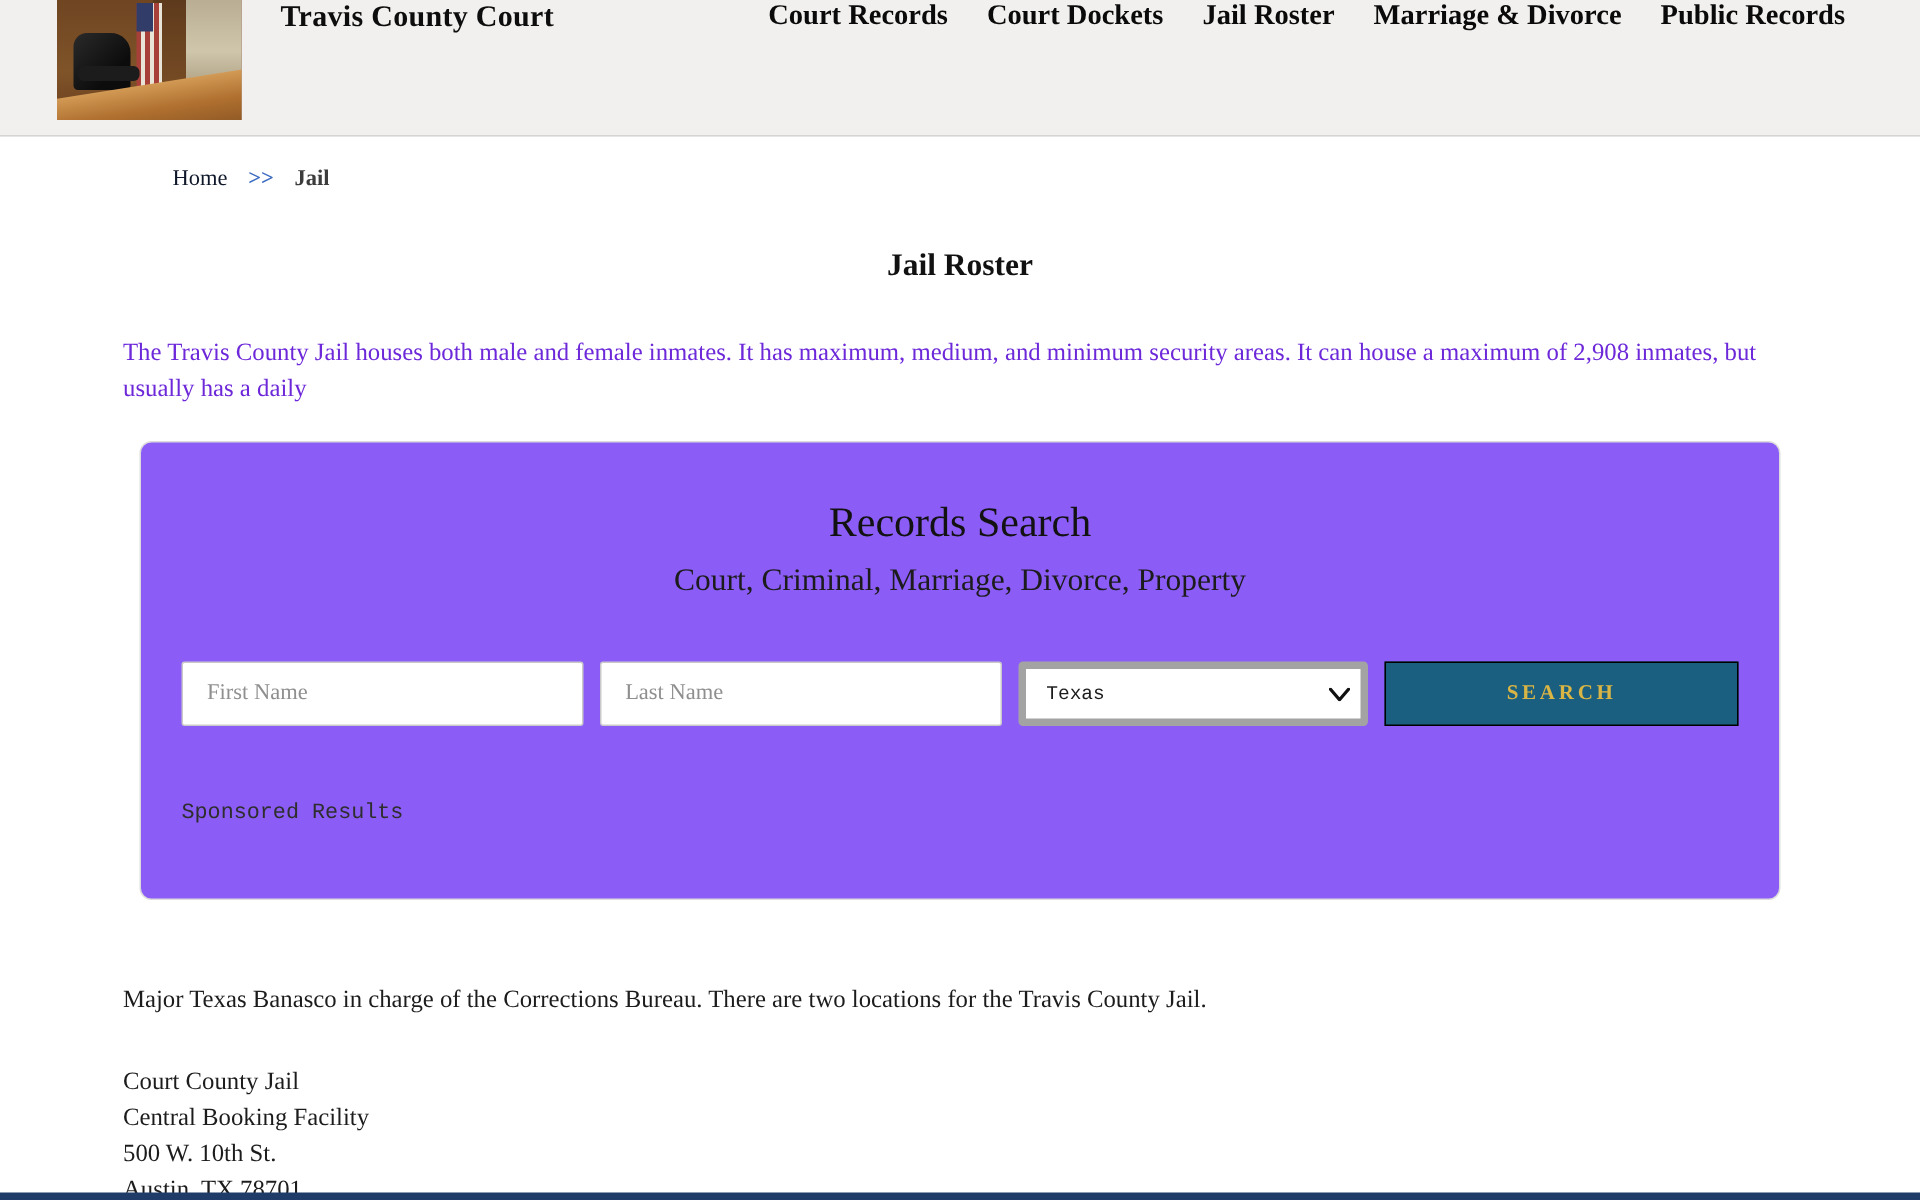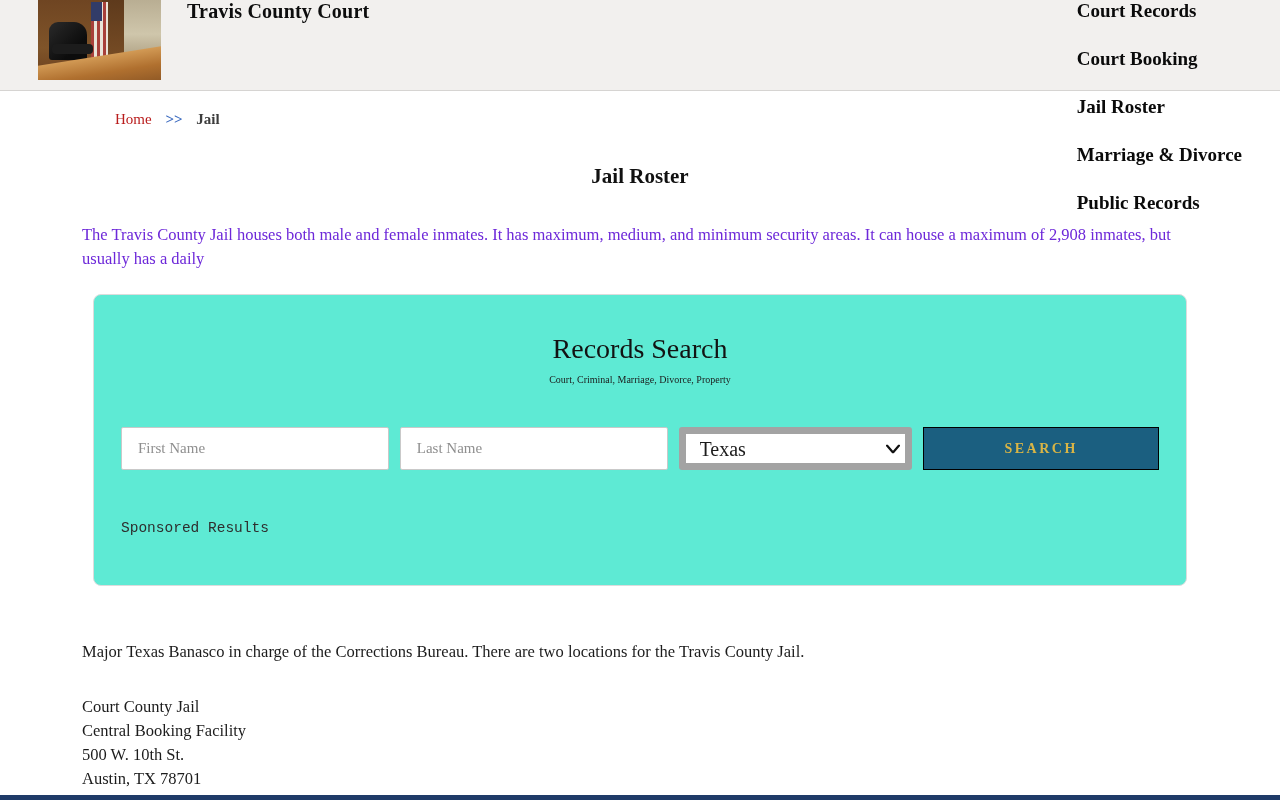--- a/index.html
+++ b/index.html
@@ -25,51 +25,51 @@
   .logo-chair { position:absolute; left:9%; top:27%; width:31%; height:48%;
           background:linear-gradient(135deg,#2a2a2a,#0c0c0c 70%);
           border-radius:9px 13px 3px 3px; }
   .logo-chair-arm { position:absolute; left:11%; top:55%; width:34%; height:12%;
           background:#1c1c1c; border-radius:4px; }
   .logo-bench { position:absolute; left:-8%; bottom:-32%; width:120%; height:62%;
           background:linear-gradient(180deg,#d29a55 0%,#b0702f 35%,#8a5524 75%,#6f441d);
           transform:rotate(-9deg); }
   .site-title { margin-left:26px; font-size:20px; font-weight:bold; color:#0d0d0d;
           letter-spacing:.2px; }
-  .nav { margin-left:auto; margin-right:38px; display:flex; gap:26px;flex-direction:column; }
+  .nav { margin-left:auto; margin-right:50px; display:flex; gap:26px; }
   .nav a { font-size:19px; font-weight:bold; color:#0a0a0a; text-decoration:none;
           cursor:pointer; white-space:nowrap; }
 
   
   .main { padding:0 82px; }
   .breadcrumb { margin:20px 0 0 33px; font-size:15px; }
-  .breadcrumb a { color:#b91c1c; text-decoration:none; cursor:pointer; }
+  .breadcrumb a { color:#0f172a; text-decoration:none; cursor:pointer; }
   .crumb-sep { color:#3d6cc0; margin:0 10px; font-weight:bold; }
   .crumb-current { color:#3c3c3c; font-weight:bold; }
 
   h1.page-title { text-align:center; font-size:21px; font-weight:bold;
           margin-top:36px; color:#111; }
 
   p.intro { margin-top:34px; font-size:16.5px; line-height:24px; color:#6d28d9; }
 
   
-  .panel { margin:23px 11px 0 11px; background:#5eead4; border:1px solid #dcdcdc;
+  .panel { margin:23px 11px 0 11px; background:#8b5cf6; border:1px solid #dcdcdc;
           border-radius:8px; padding:38px 27px 49px 27px; }
   .panel-title { text-align:center; font-size:28px; color:#121212; }
-  .panel-subtitle { text-align:center; font-size:10px; margin-top:9px; color:#1c1c1c; }
+  .panel-subtitle { text-align:center; font-size:21px; margin-top:9px; color:#1c1c1c; }
   .form-row { display:flex; gap:11px; margin-top:42px; }
   .form-row > * { height:43px; }
   .txt-input { flex:1; background:#fff; border:1px solid #c9c9c9; border-radius:2px;
           padding:0 16px; font-family:"Liberation Serif", serif; font-size:15px;
           color:#222; }
   .txt-input::placeholder { color:#8f8f8f; opacity:1; }
   .select-wrap { flex:1; position:relative; }
   .select-wrap select { width:100%; height:100%; background:#fff;
-          border:7px solid #a3a3a3; border-radius:3px; padding:0 14px;
-          font-family:Liberation Serif, serif; font-size:20px; color:#1c1c1c;
+          border:5px solid #a3a3a3; border-radius:3px; padding:0 14px;
+          font-family:Liberation Mono, monospace; font-size:13px; color:#1c1c1c;
           appearance:none; -webkit-appearance:none; cursor:pointer; }
   .select-chevron { position:absolute; right:12px; top:50%; transform:translateY(-50%);
           pointer-events:none; width:14px; height:9px; }
   .search-btn { flex:1; background:#1b5f80; color:#d9b545;
           border:1px solid #000000; font-family:"Liberation Serif", serif;
           font-size:14px; font-weight:bold; letter-spacing:2.5px; cursor:pointer; }
   .sponsored { margin-top:50px; font-size:14.5px; color:#2e2e2e;font-family:Liberation Mono, monospace; }
 
   
   p.major-line { margin-top:56px; font-size:16.5px; color:#1c1c1c; }
@@ -90,21 +90,21 @@
     <div class="logo-flag">
       <div class="logo-canton"></div>
     </div>
     <div class="logo-chair"></div>
     <div class="logo-chair-arm"></div>
     <div class="logo-bench"></div>
   </div>
   <div class="site-title">Travis County Court</div>
   <nav class="nav">
     <a href="#">Court Records</a>
-    <a href="#">Court Booking</a>
+    <a href="#">Court Dockets</a>
     <a href="#">Jail Roster</a>
     <a href="#">Marriage &amp; Divorce</a>
     <a href="#">Public Records</a>
   </nav>
 </div>
 
 <div class="main">
 
   <div class="breadcrumb">
     <a href="#">Home</a>

